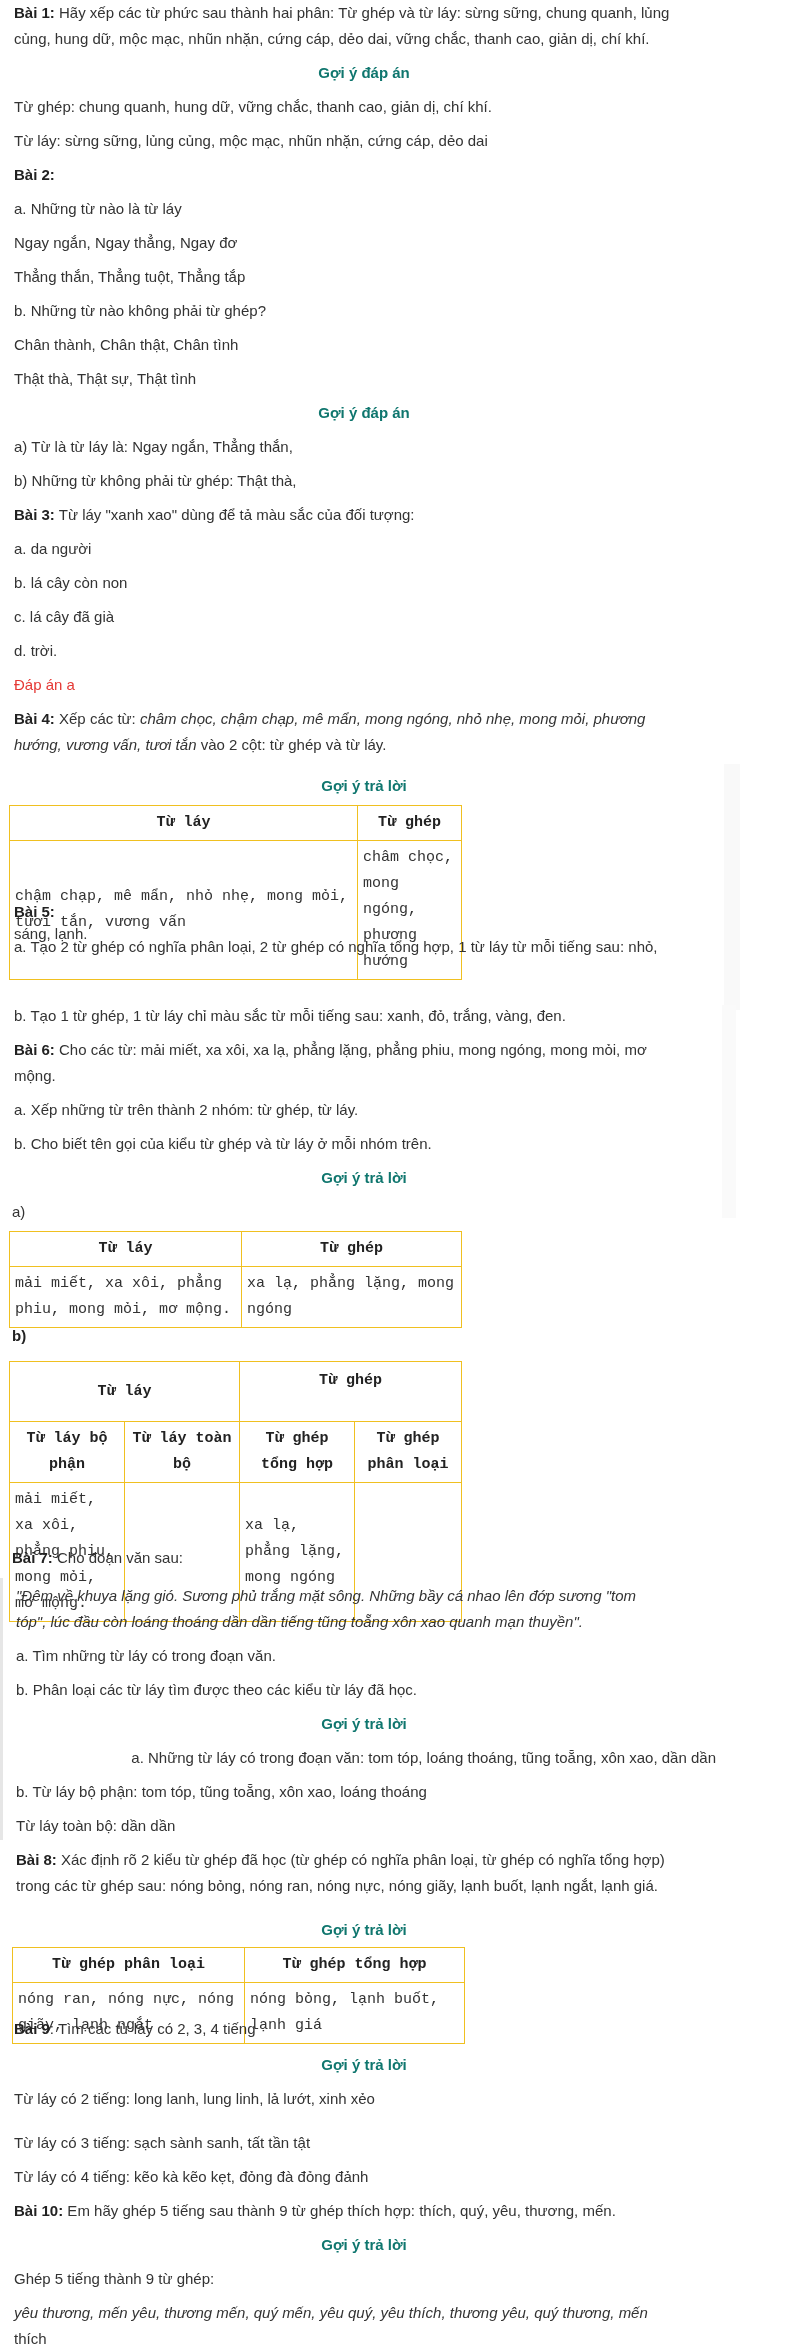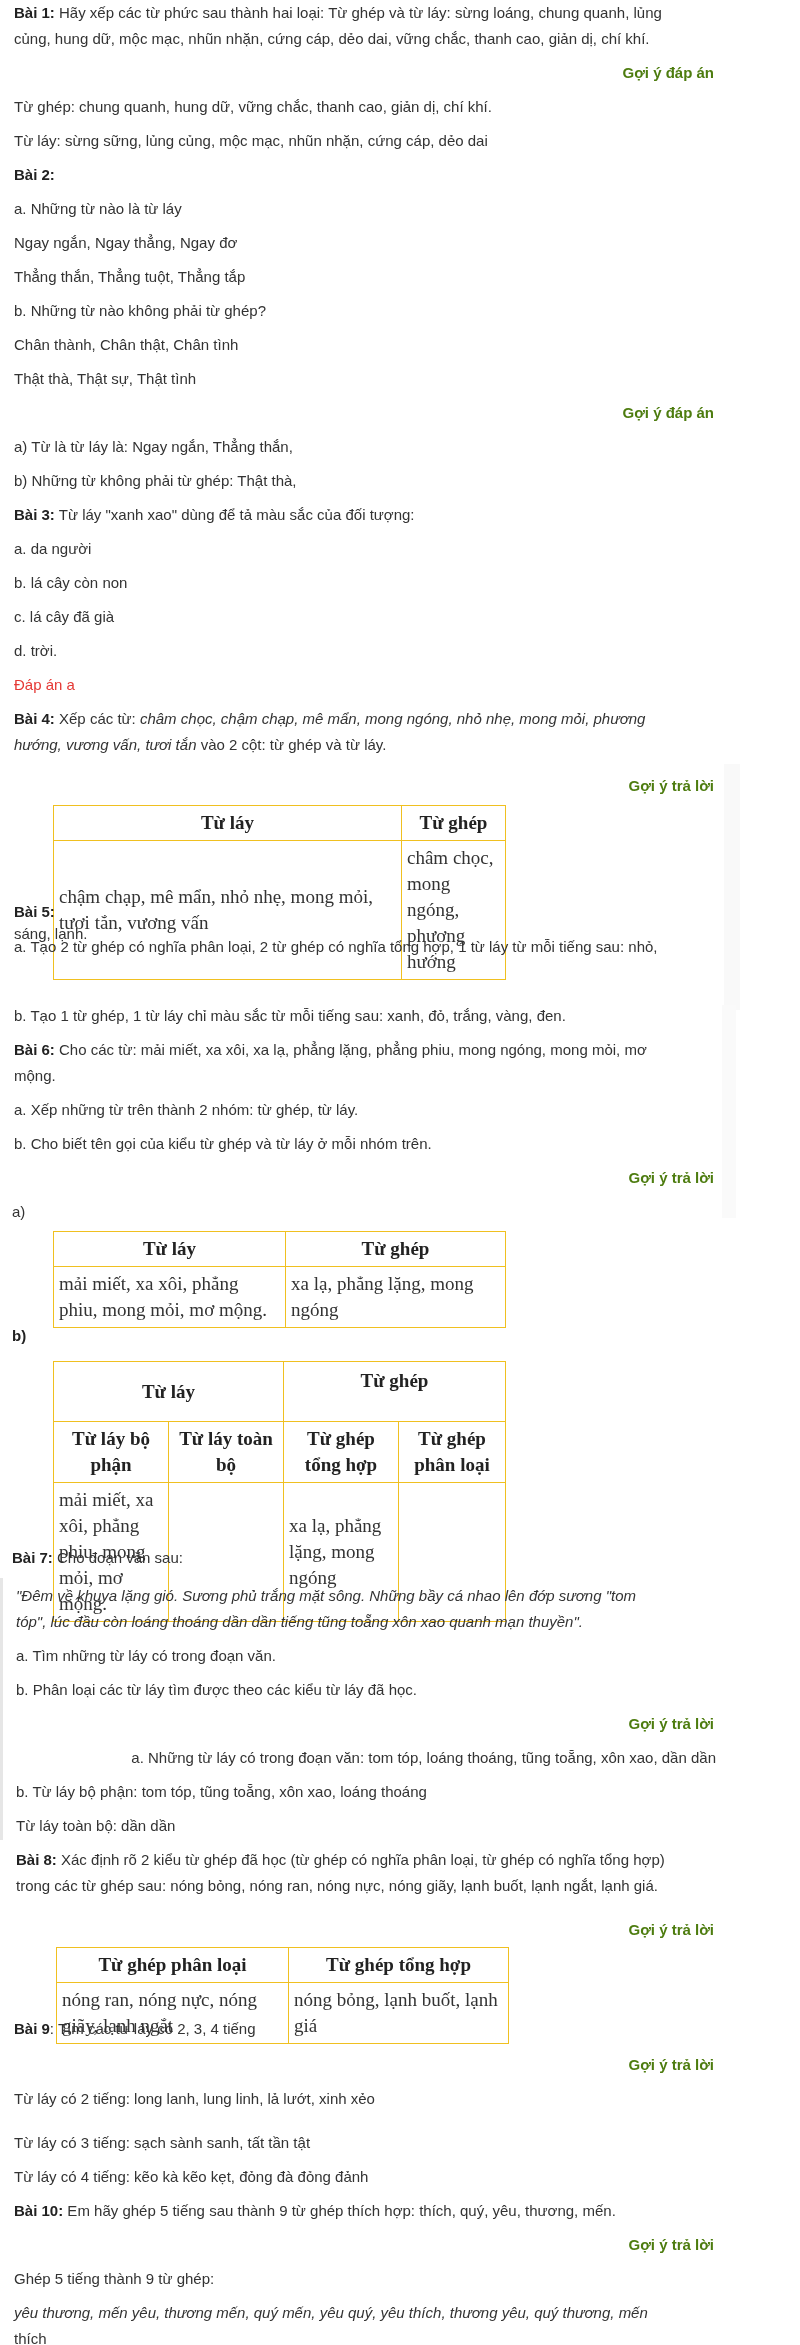--- a/index.html
+++ b/index.html
@@ -7,40 +7,40 @@
     width: 800px; height: 2345px; overflow: hidden; position: relative;
     font-family: "Liberation Sans", sans-serif;
     font-size: 15px; color: #333333;
   }
   .side-shade-1 { position: absolute; left: 724px; top: 764px; width: 16px; height: 246px; background: #f9f9f9; }
   .side-shade-2 { position: absolute; left: 722px; top: 1005px; width: 14px; height: 213px; background: #fafafa; }
   .content { position: absolute; left: 14px; top: 0; width: 700px; }
   .p { position: absolute; left: 0; width: 700px; line-height: 26px; white-space: nowrap; }
   .wrap { white-space: normal; }
   .b { font-weight: bold; color: #222; }
-  .center { text-align: right; font-weight: bold; color: #4d7c0f; width: 700px; }
+  .center { text-align: center; font-weight: bold; color: #0f766e; width: 700px; }
   .red { color: #e53935; }
   .it { font-style: italic; }
-  table { position: absolute; border-collapse: collapse; font-family: Liberation Serif, serif; font-size: 19px; color: #333; margin-left: 44px; }
+  table { position: absolute; border-collapse: collapse; font-family: Liberation Mono, monospace; font-size: 15px; color: #333; }
   td, th { border: 1.5px solid #f0c020; padding: 4px 5px; line-height: 26px; vertical-align: middle; }
   th { font-weight: bold; text-align: center; color: #222; }
   .bq {
     position: absolute; left: 0; top: 1578px; width: 708px; height: 262px;
     border-left: 3px solid #e6e6e6;
   }
 </style>
 </head>
 <body>
 
 <div class="side-shade-1"></div>
 <div class="side-shade-2"></div>
 
 <div class="content">
 
-  <div class="p" style="top:0px;"><span class="b">Bài 1:</span><span> Hãy xếp các từ phức sau thành hai loại: Từ ghép và từ láy: sừng loáng, chung quanh, lủng</span></div>
+  <div class="p" style="top:0px;"><span class="b">Bài 1:</span><span> Hãy xếp các từ phức sau thành hai phân: Từ ghép và từ láy: sừng sững, chung quanh, lủng</span></div>
   <div class="p" style="top:26px;">củng, hung dữ, mộc mạc, nhũn nhặn, cứng cáp, dẻo dai, vững chắc, thanh cao, giản dị, chí khí.</div>
   <div class="p center" style="top:60px;">Gợi ý đáp án</div>
   <div class="p" style="top:94px;">Từ ghép: chung quanh, hung dữ, vững chắc, thanh cao, giản dị, chí khí.</div>
   <div class="p" style="top:128px;">Từ láy: sừng sững, lủng củng, mộc mạc, nhũn nhặn, cứng cáp, dẻo dai</div>
 
   <div class="p b" style="top:162px;">Bài 2:</div>
   <div class="p" style="top:196px;">a. Những từ nào là từ láy</div>
   <div class="p" style="top:230px;">Ngay ngắn, Ngay thẳng, Ngay đơ</div>
   <div class="p" style="top:264px;">Thẳng thắn, Thẳng tuột, Thẳng tắp</div>
   <div class="p" style="top:298px;">b. Những từ nào không phải từ ghép?</div>

